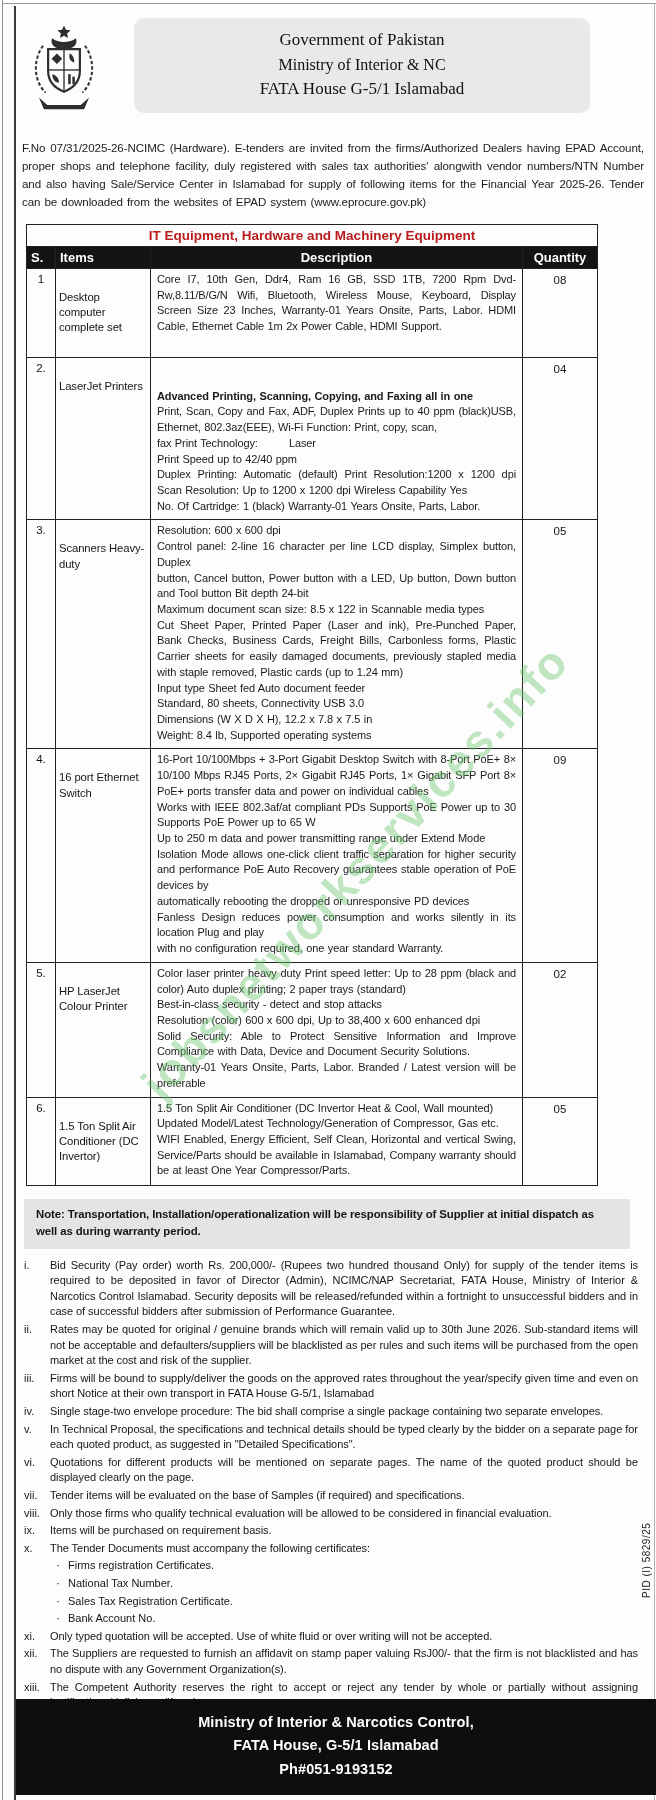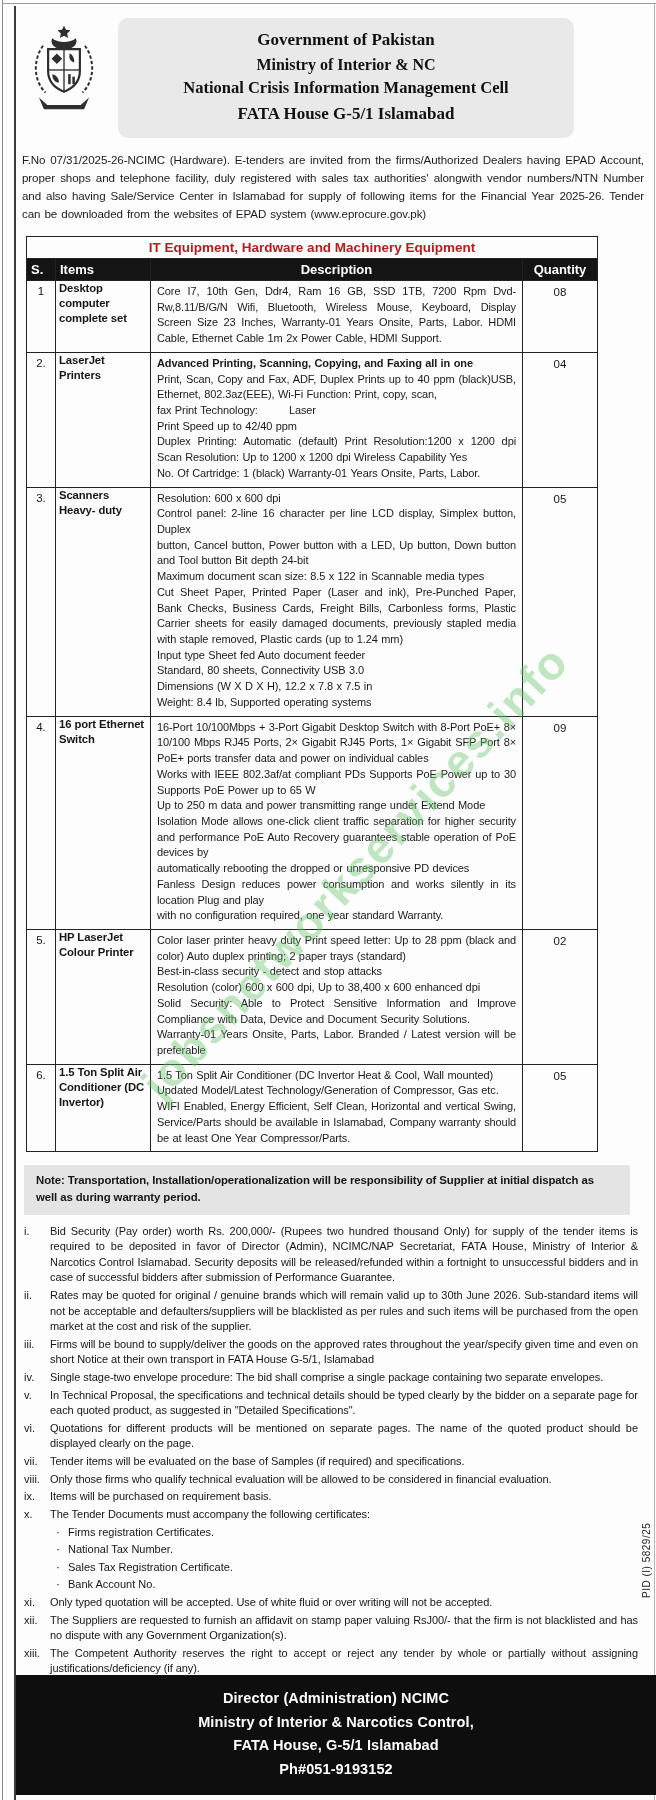--- a/index.html
+++ b/index.html
@@ -12,23 +12,23 @@
   .vline-inner{position:absolute;left:14px;top:6px;bottom:0;width:2px;background:#3c3c3c;}
   .hline-top{position:absolute;left:2px;right:0;top:3px;height:1px;background:#9a9a9a;}
   .vline-right{position:absolute;right:1px;top:3px;bottom:0;width:1px;background:#b5b5b5;}
 
   .content{position:absolute;left:22px;top:18px;width:622px;}
 
   
   .hdr{display:flex;align-items:flex-start;}
   .emblem{width:84px;height:102px;flex:0 0 84px;margin-top:6px;}
   .org-box{
-    background:#e9e9e9;border-radius:10px;margin-left:12px;width:440px;
+    background:#e9e9e9;border-radius:10px;margin-left:28px;width:440px;
     padding:10px 8px 12px;text-align:center;
-    font-family:"Liberation Serif", serif;font-weight:bold;color:#111;
+    font-family:"Liberation Serif", serif;font-weight:normal;color:#111;
   }
   .org-box .l1{font-size:17px;line-height:1.45;}
   .org-box .l2{font-size:16px;line-height:1.45;}
   .org-box .l3{font-size:16.5px;line-height:1.5;}
   .org-box .l4{font-size:17px;line-height:1.5;text-align:center;}
 
   .intro{
     margin-top:13px;font-size:11.6px;line-height:1.55;text-align:justify;
     letter-spacing:-0.1px;word-spacing:1px;color:#1c1c1c;
   }
@@ -40,28 +40,28 @@
   }
   table.items td,table.items th{border:1.2px solid #222;vertical-align:top;}
   .title-cell{
     text-align:center;font-weight:bold;font-size:13.5px;padding:3px 2px;color:#b91c1c;
   }
   thead th{
     background:#141414;color:#fff;font-size:13px;padding:3px 4px;text-align:left;
   }
   thead th.c{text-align:center;}
   td.col-s{width:26px;text-align:center;font-size:11.5px;padding:4px 1px;}
-  td.col-item{width:88px;font-size:11.3px;padding:0 3px;line-height:1.35;letter-spacing:-0.1px;font-weight:bold;}
+  td.col-item{width:88px;font-size:11.3px;padding:21px 3px;line-height:1.35;letter-spacing:-0.1px;}
   td.col-desc{padding:3px 6px 5px;}
   td.col-qty{width:70px;text-align:center;font-size:11.5px;padding:5px 2px;}
   p.desc-p{
     margin:0;font-size:11px;line-height:1.43;text-align:justify;
     letter-spacing:-0.1px;word-spacing:0.5px;white-space:pre-wrap;color:#1a1a1a;
   }
-  p.desc-p.b{font-weight:bold;}
+  p.desc-p.b{font-weight:bold;margin-top:28px;}
 
   
   .note-box{
     margin:13px 14px 0 2px;background:#e4e4e4;border-radius:0;
     padding:7px 12px 8px;font-weight:bold;font-size:11.4px;line-height:1.5;
     letter-spacing:-0.1px;
   }
 
   
   .conds{margin:9px 6px 0 0;}
@@ -119,21 +119,20 @@
       <path d="M36 60 c5 1 8 5 8 10 c-5 0 -8 -4 -8 -10z" fill="#2e2e2e"></path>
       <rect x="55" y="60" width="3" height="12" fill="#2e2e2e"></rect>
       <rect x="60" y="63" width="3" height="9" fill="#2e2e2e"></rect>
       <path d="M25 26 c-12 16 -12 42 3 56" fill="none" stroke="#2e2e2e" stroke-width="2.4" stroke-dasharray="4 2.6"></path>
       <path d="M75 26 c12 16 12 42 -3 56" fill="none" stroke="#2e2e2e" stroke-width="2.4" stroke-dasharray="4 2.6"></path>
       <path d="M20 88 l10 9 h40 l10 -9 -6 14 h-48z" fill="#2e2e2e"></path>
     </svg>
     <div class="org-box">
       <div class="l1">Government of Pakistan</div>
       <div class="l2">Ministry of Interior &amp; NC</div>
-      <div class="l3">National Crisis Information Management Cell</div>
       <div class="l4">FATA House G-5/1 Islamabad</div>
     </div>
   </div>
 
   <div class="intro">F.No 07/31/2025-26-NCIMC (Hardware). E-tenders are invited from the firms/Authorized Dealers having EPAD Account, proper shops and telephone facility, duly registered with sales tax authorities' alongwith vendor numbers/NTN Number and also having Sale/Service Center in Islamabad for supply of following items for the Financial Year 2025-26. Tender can be downloaded from the websites of EPAD system (www.eprocure.gov.pk)</div>
 
   <table class="items">
     <colgroup>
         <col style="width:26px">
         <col style="width:88px">
@@ -307,17 +306,16 @@
         <span class="cnum">xv.</span>
         <span class="ctext">Tenders complete in all respect may uploaded on EPAD on or before 04 February, 2026 (Up to 1100- hours). Tenders/ bids will be opened on the 04 February, 2026 at 1200 hours in the Committee Room, FATA House.</span>
       </div>
     </div>
 
 </div>
 
 <div class="pid">PID (I) 5829/25</div>
 
 <div class="footer">
-  <div>Director (Administration) NCIMC</div>
   <div>Ministry of Interior &amp; Narcotics Control,</div>
   <div>FATA House, G-5/1 Islamabad</div>
   <div>Ph#051-9193152</div>
 </div>
 
 </body></html>

